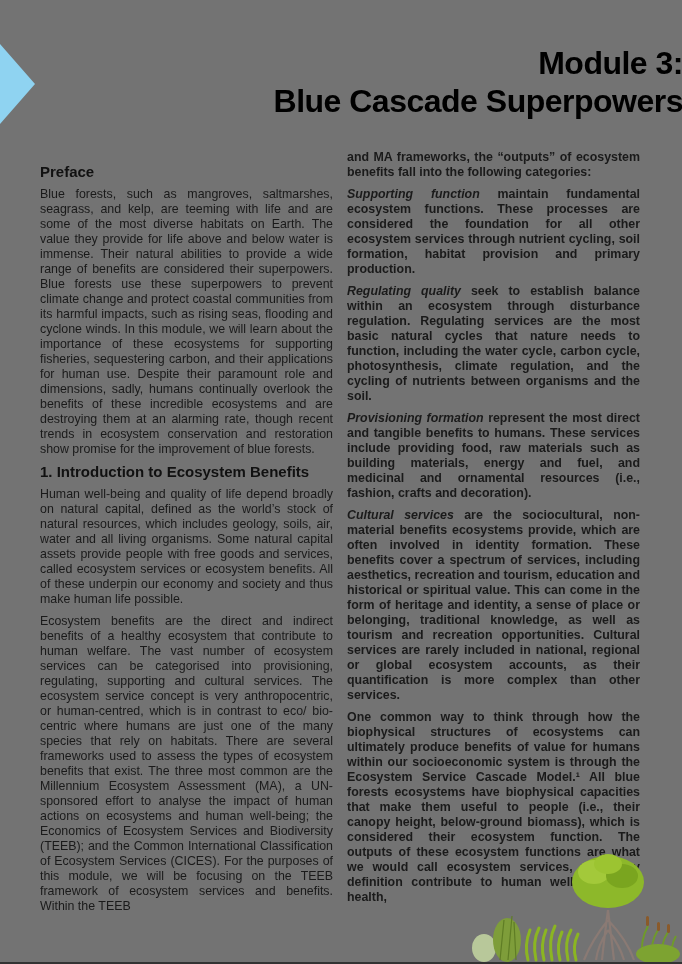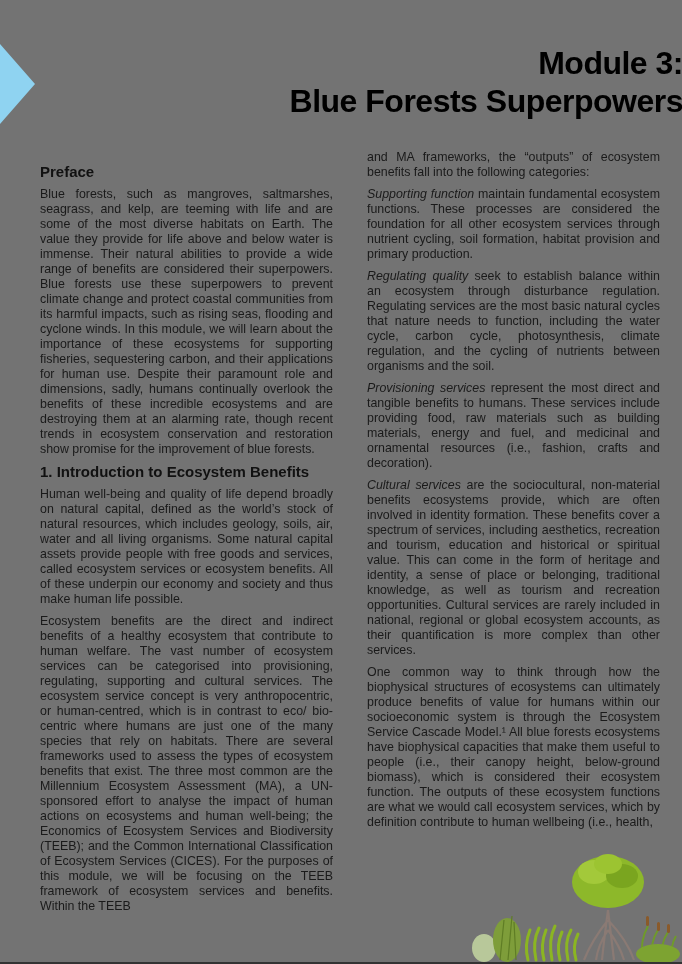--- a/index.html
+++ b/index.html
@@ -2,54 +2,54 @@
 <html><head>
 <meta charset="utf-8">
 <style>
   html, body { margin: 0; padding: 0; background: #ffffff; }
   body { width: 682px; height: 964px; position: relative; overflow: hidden; font-family: "Liberation Sans", sans-serif; color: #1a1a1a; }
   .page { position: absolute; left: 0; top: 0; width: 680px; height: 962px; border-right: 2px solid #a16207; border-bottom: 2px solid #333; background: #737373; padding-left: 47px; }
   .arrow { position: absolute; left: 0; top: 44px; width: 0; height: 0; border-top: 40px solid transparent; border-bottom: 40px solid transparent; border-left: 35px solid #8fd3f1; }
   .title { position: absolute; right: 44px; top: 44px; text-align: right; font-weight: bold; font-size: 32px; line-height: 38px; color: #000; letter-spacing: -0.5px; }
   .col { position: absolute; top: 164px; width: 293px; font-size: 12.4px; line-height: 15px; text-align: justify; }
   .col.left { left: 40px; }
-  .col.right { left: 367px; top: 150px; }
+  .col.right { left: 347px; top: 150px; font-weight: bold; }
   .col p { margin: 0 0 7px 0; }
   h2 { margin: 0 0 8px 0; font-size: 15px; font-weight: bold; color: #111; }
   h2.sec { }
   em { font-style: italic; }
   .narrow { width: 200px; text-align: justify; }
   .illustration { position: absolute; left: 462px; top: 850px; width: 218px; height: 112px; }
 </style>
 </head>
 <body>
 
 <div class="page">
 
   <div class="arrow"></div>
 
   <div class="title">
     <div>Module 3:</div>
-    <div>Blue Forests Superpowers</div>
+    <div>Blue Cascade Superpowers</div>
   </div>
 
   <div class="col left">
     <h2>Preface</h2>
     <p>Blue forests, such as mangroves, saltmarshes, seagrass, and kelp, are teeming with life and are some of the most diverse habitats on Earth. The value they provide for life above and below water is immense. Their natural abilities to provide a wide range of benefits are considered their superpowers. Blue forests use these superpowers to prevent climate change and protect coastal communities from its harmful impacts, such as rising seas, flooding and cyclone winds. In this module, we will learn about the importance of these ecosystems for supporting fisheries, sequestering carbon, and their applications for human use. Despite their paramount role and dimensions, sadly, humans continually overlook the benefits of these incredible ecosystems and are destroying them at an alarming rate, though recent trends in ecosystem conservation and restoration show promise for the improvement of blue forests.</p>
 
     <h2 class="sec">1. Introduction  to Ecosystem Benefits</h2>
     <p>Human well-being and quality of life depend broadly on natural capital, defined as the world’s stock of natural resources, which includes geology, soils, air, water and all living organisms. Some natural capital assets provide people with free goods and services, called ecosystem services or ecosystem benefits. All of these underpin our economy and society and thus make human life possible.</p>
     <p>Ecosystem benefits are the direct and indirect benefits of a healthy ecosystem that contribute to human welfare. The vast number of ecosystem services can be categorised into provisioning, regulating, supporting and cultural services. The ecosystem service concept is very anthropocentric, or human-centred, which is in contrast to eco/ bio-centric where humans are just one of the many species that rely on habitats. There are several frameworks used to assess the types of ecosystem benefits that exist. The three most common are the Millennium Ecosystem Assessment (MA), a UN-sponsored effort to analyse the impact of human actions on ecosystems and human well-being; the Economics of Ecosystem Services and Biodiversity (TEEB); and the Common International Classification of Ecosystem Services (CICES). For the purposes of this module, we will be focusing on the TEEB framework of ecosystem services and benefits. Within the TEEB</p>
   </div>
 
   <div class="col right">
     <p>and MA frameworks, the “outputs” of ecosystem benefits fall into the following categories:</p>
     <p><em>Supporting function</em><span> maintain fundamental ecosystem functions. These processes are considered the foundation for all other ecosystem services through nutrient cycling, soil formation, habitat provision and primary production.</span></p>
     <p><em>Regulating quality</em><span> seek to establish balance within an ecosystem through disturbance regulation. Regulating services are the most basic natural cycles that nature needs to function, including the water cycle, carbon cycle, photosynthesis, climate regulation, and the cycling of nutrients between organisms and the soil.</span></p>
-    <p><em>Provisioning services</em><span> represent the most direct and tangible benefits to humans. These services include providing food, raw materials such as building materials, energy and fuel, and medicinal and ornamental resources (i.e., fashion, crafts and decoration).</span></p>
+    <p><em>Provisioning formation</em><span> represent the most direct and tangible benefits to humans. These services include providing food, raw materials such as building materials, energy and fuel, and medicinal and ornamental resources (i.e., fashion, crafts and decoration).</span></p>
     <p><em>Cultural services</em><span> are the sociocultural, non-material benefits ecosystems provide, which are often involved in identity formation. These benefits cover a spectrum of services, including aesthetics, recreation and tourism, education and historical or spiritual value. This can come in the form of heritage and identity, a sense of place or belonging, traditional knowledge, as well as tourism and recreation opportunities. Cultural services are rarely included in national, regional or global ecosystem accounts, as their quantification is more complex than other services.</span></p>
     <p style="margin-bottom:0">One common way to think through how the biophysical structures of ecosystems can ultimately produce benefits of value for humans within our socioeconomic system is through the Ecosystem Service Cascade Model.¹ All blue forests ecosystems have biophysical capacities that make them useful to people (i.e., their canopy height, below-ground biomass), which is considered their ecosystem function. The outputs of these ecosystem functions are what we would call ecosystem services, which by definition contribute to human wellbeing (i.e., health,</p>
   </div>
 
   <svg class="illustration" viewBox="0 0 218 112">
 
     <g>
       <ellipse cx="22" cy="98" rx="12" ry="14" fill="#b8c89a"></ellipse>
       <ellipse cx="45" cy="90" rx="14" ry="22" fill="#7e9d3a"></ellipse>
       <path d="M38 110 L42 70 M46 110 L50 66 M54 110 L52 72" stroke="#5f7d25" stroke-width="1.2" fill="none"></path>

